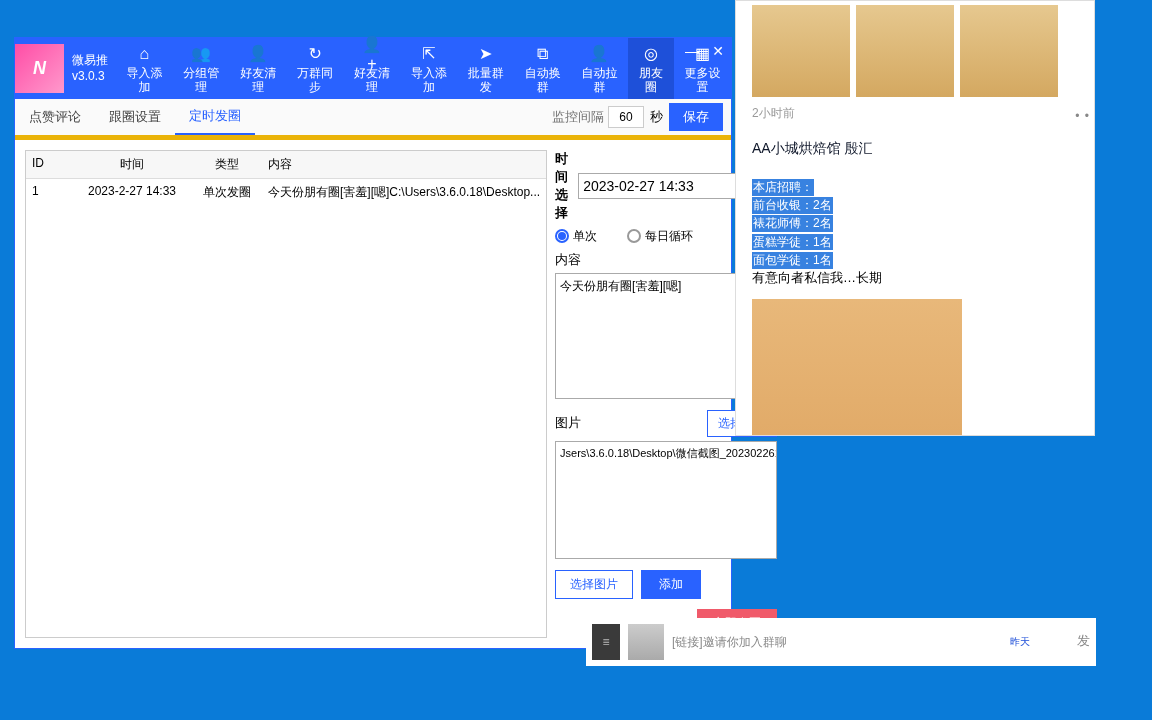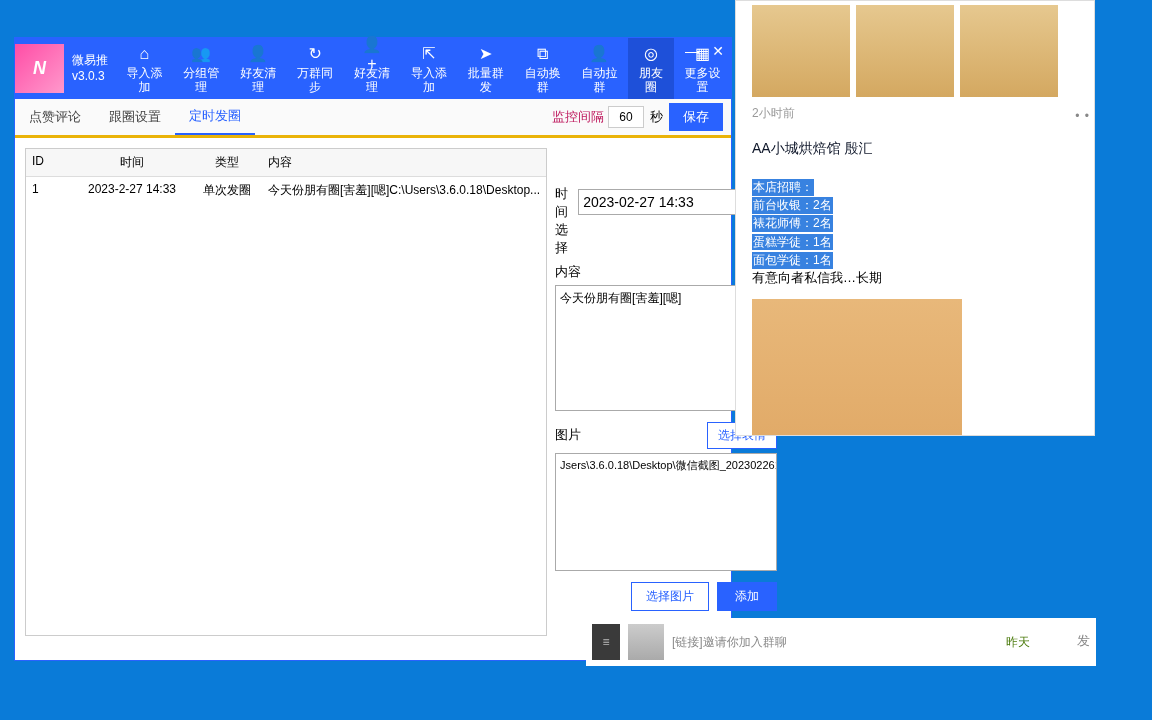--- a/index.html
+++ b/index.html
@@ -11,57 +11,57 @@
     .app-logo { width: 49px; height: 49px; background: linear-gradient(135deg, #ff4da6, #ff99cc); display: flex; align-items: center; justify-content: center; color: #fff; font-style: italic; font-weight: bold; font-size: 18px; }
     .app-title-block { color: #fff; padding: 5px 8px; font-size: 12px; line-height: 1.4; }
     .nav-tabs { display: flex; flex: 1; }
     .nav-tab { color: #fff; text-align: center; padding: 6px 7px 4px; cursor: pointer; font-size: 12px; line-height: 1.2; }
     .nav-tab.active { background: #1e50d9; }
     .nav-tab .nav-icon { width: 20px; height: 20px; margin: 0 auto 2px; display: flex; align-items: center; justify-content: center; font-size: 16px; }
     .window-controls { position: absolute; right: 4px; top: 4px; display: flex; gap: 8px; }
     .window-ctrl { width: 18px; height: 18px; color: #fff; text-align: center; cursor: pointer; font-size: 14px; line-height: 18px; }
     
     
-    .sub-tabs { display: flex; border-bottom: 3px solid #eab308; background: #fafafa; align-items: center; padding-right: 8px; }
+    .sub-tabs { display: flex; border-bottom: 5px solid #eab308; background: #fafafa; align-items: center; padding-right: 8px; }
     .sub-tab { padding: 8px 14px; cursor: pointer; color: #444; font-size: 13px; }
     .sub-tab.active { color: #2962ff; border-bottom: 2px solid #2962ff; }
     .sub-spacer { flex: 1; }
-    .monitor-label { color: #be185d; margin-right: 4px; font-size: 13px; }
+    .monitor-label { color: #737373; margin-right: 4px; font-size: 13px; }
     .monitor-input { width: 36px; border: 1px solid #ccc; padding: 3px 4px; text-align: center; font-size: 12px; }
     .monitor-sec { margin: 0 6px; font-size: 13px; }
     .save-btn { background: #2962ff; color: #fff; border: none; padding: 5px 14px; cursor: pointer; font-size: 13px; }
     
     
     .content { display: flex; padding: 10px; gap: 8px; }
     .table-area { flex: 1; border: 1px solid #ccc; height: 488px; }
     .table-head { display: flex; border-bottom: 1px solid #ddd; background: #f7f7f7; }
     .th, .td { padding: 5px 6px; font-size: 12px; text-align: center; }
     .th-id, .td-id { width: 46px; text-align: left; }
     .th-time, .td-time { width: 120px; }
     .th-type, .td-type { width: 70px; }
     .th-content, .td-content { flex: 1; text-align: left; overflow: hidden; white-space: nowrap; }
     .table-row { display: flex; }
     
     
     .form-area { width: 222px; }
     .form-row { display: flex; align-items: center; margin-bottom: 6px; }
-    .form-label { width: 56px; font-size: 13px; font-weight: normal; margin-top: 37px; }
+    .form-label { width: 56px; font-size: 13px; font-weight: bold; }
     .datetime-input { flex: 1; border: 1px solid #aaa; padding: 4px; font-size: 14px; }
     .spinner { width: 14px; display: flex; flex-direction: column; border: 1px solid #aaa; border-left: none; }
     .spinner div { font-size: 7px; text-align: center; cursor: pointer; background: #eee; line-height: 1.1; }
     .radio-row { display: flex; gap: 30px; margin: 6px 0; }
     .radio-opt { display: flex; align-items: center; gap: 4px; cursor: pointer; }
     .radio-dot { width: 14px; height: 14px; border-radius: 50%; border: 2px solid #2962ff; display: inline-flex; align-items: center; justify-content: center; }
     .radio-dot.checked::after { content:''; width: 8px; height: 8px; background: #2962ff; border-radius: 50%; }
     .radio-dot.unchecked { border-color: #999; }
     .section-label { font-size: 13px; margin: 4px 0; }
     .content-textarea { width: 100%; height: 126px; border: 1px solid #aaa; padding: 4px; font-size: 12px; resize: none; }
     .emoji-btn { float: right; background: #fff; border: 1px solid #2962ff; color: #2962ff; padding: 4px 10px; cursor: pointer; font-size: 12px; }
     .image-textarea { width: 100%; height: 118px; border: 1px solid #aaa; padding: 4px; font-size: 11px; resize: none; margin-top: 4px; overflow-x: scroll; white-space: nowrap; }
-    .action-btns { display: flex; justify-content: flex-end; gap: 8px; margin-top: 8px; }
+    .action-btns { display: flex; justify-content: flex-start; gap: 8px; margin-top: 8px; }
     .btn-outline { background: #fff; border: 1px solid #2962ff; color: #2962ff; padding: 5px 14px; cursor: pointer; }
     .btn-primary { background: #2962ff; color: #fff; border: none; padding: 5px 18px; cursor: pointer; }
     .btn-danger { background: #f05a6a; color: #fff; border: none; padding: 6px 16px; cursor: pointer; margin-top: 10px; float: right; }
     
     
     .right-panel { position: absolute; left: 735px; top: 0; width: 360px; height: 436px; background: #fff; border: 1px solid #ddd; padding: 0 16px; overflow: hidden; }
     .thumb-row { display: flex; gap: 6px; margin-top: 4px; }
     .thumb { width: 98px; height: 92px; background: linear-gradient(#e6c88f, #d4a860); }
     .time-ago { color: #999; font-size: 12px; margin-top: 8px; }
     .post-title { color: #0f172a; font-size: 14px; margin-top: 18px; margin-bottom: 20px; }
@@ -69,21 +69,21 @@
     .post-line { font-size: 13px; line-height: 1.4; }
     .post-image { width: 210px; height: 326px; background: linear-gradient(#e8b87a, #d89850); margin-top: 12px; position: relative; }
     .thank-badge { position: absolute; right: 24px; bottom: 78px; width: 70px; height: 70px; background: #f0d89a; border-radius: 50%; display: flex; flex-direction: column; align-items: center; justify-content: center; color: #888; font-size: 10px; letter-spacing: 1px; }
     .dots-btn { position: absolute; right: 4px; top: 108px; color: #888; letter-spacing: 1px; cursor: pointer; font-size: 12px; }
     
     
     .chat-item { position: absolute; left: 586px; top: 618px; width: 510px; height: 48px; background: #fff; display: flex; align-items: center; padding: 6px; gap: 8px; }
     .chat-sidebar { width: 28px; height: 36px; background: #3a3a3a; display: flex; align-items: center; justify-content: center; color: #bbb; }
     .chat-avatar { width: 36px; height: 36px; background: linear-gradient(#ccc,#aaa); }
     .chat-text { flex: 1; color: #888; font-size: 12px; }
-    .chat-time { color: #4d7c0f; font-size: 12px; margin-right: 60px; }
+    .chat-time { color: #1d4ed8; font-size: 10px; margin-right: 60px; }
     .send-hint { position: absolute; right: 6px; top: 14px; color: #888; font-size: 13px; }
   </style>
 </head>
 <body>
 
 <div class="app-window">
   <div class="app-header">
     <div class="app-logo">N</div>
     <div class="app-title-block">
       <div>微易推</div>
@@ -169,20 +169,30 @@
     </div>
 
     <div class="form-area">
       <div class="form-row">
         <span class="form-label">时间选择</span>
         <input class="datetime-input" value="2023-02-27 14:33" style="">
         <div class="spinner">
             <div>▲</div>
             <div>▼</div>
           </div>
+      </div>
+      <div class="radio-row">
+        <label class="radio-opt">
+          <span class="radio-dot checked"></span>
+          <span>单次</span>
+        </label>
+        <label class="radio-opt">
+          <span class="radio-dot unchecked"></span>
+          <span>每日循环</span>
+        </label>
       </div>
       <div class="section-label">内容</div>
       <textarea class="content-textarea" style="">今天份朋有圈[害羞][嗯]</textarea>
       <div style="margin-top:8px; overflow:hidden;">
         <span class="section-label" style="float:left">图片</span>
         <button class="emoji-btn">选择表情</button>
       </div>
       <textarea class="image-textarea" style="">Jsers\3.6.0.18\Desktop\微信截图_20230226131201.png</textarea>
       <div class="action-btns">
         <button class="btn-outline">选择图片</button>

